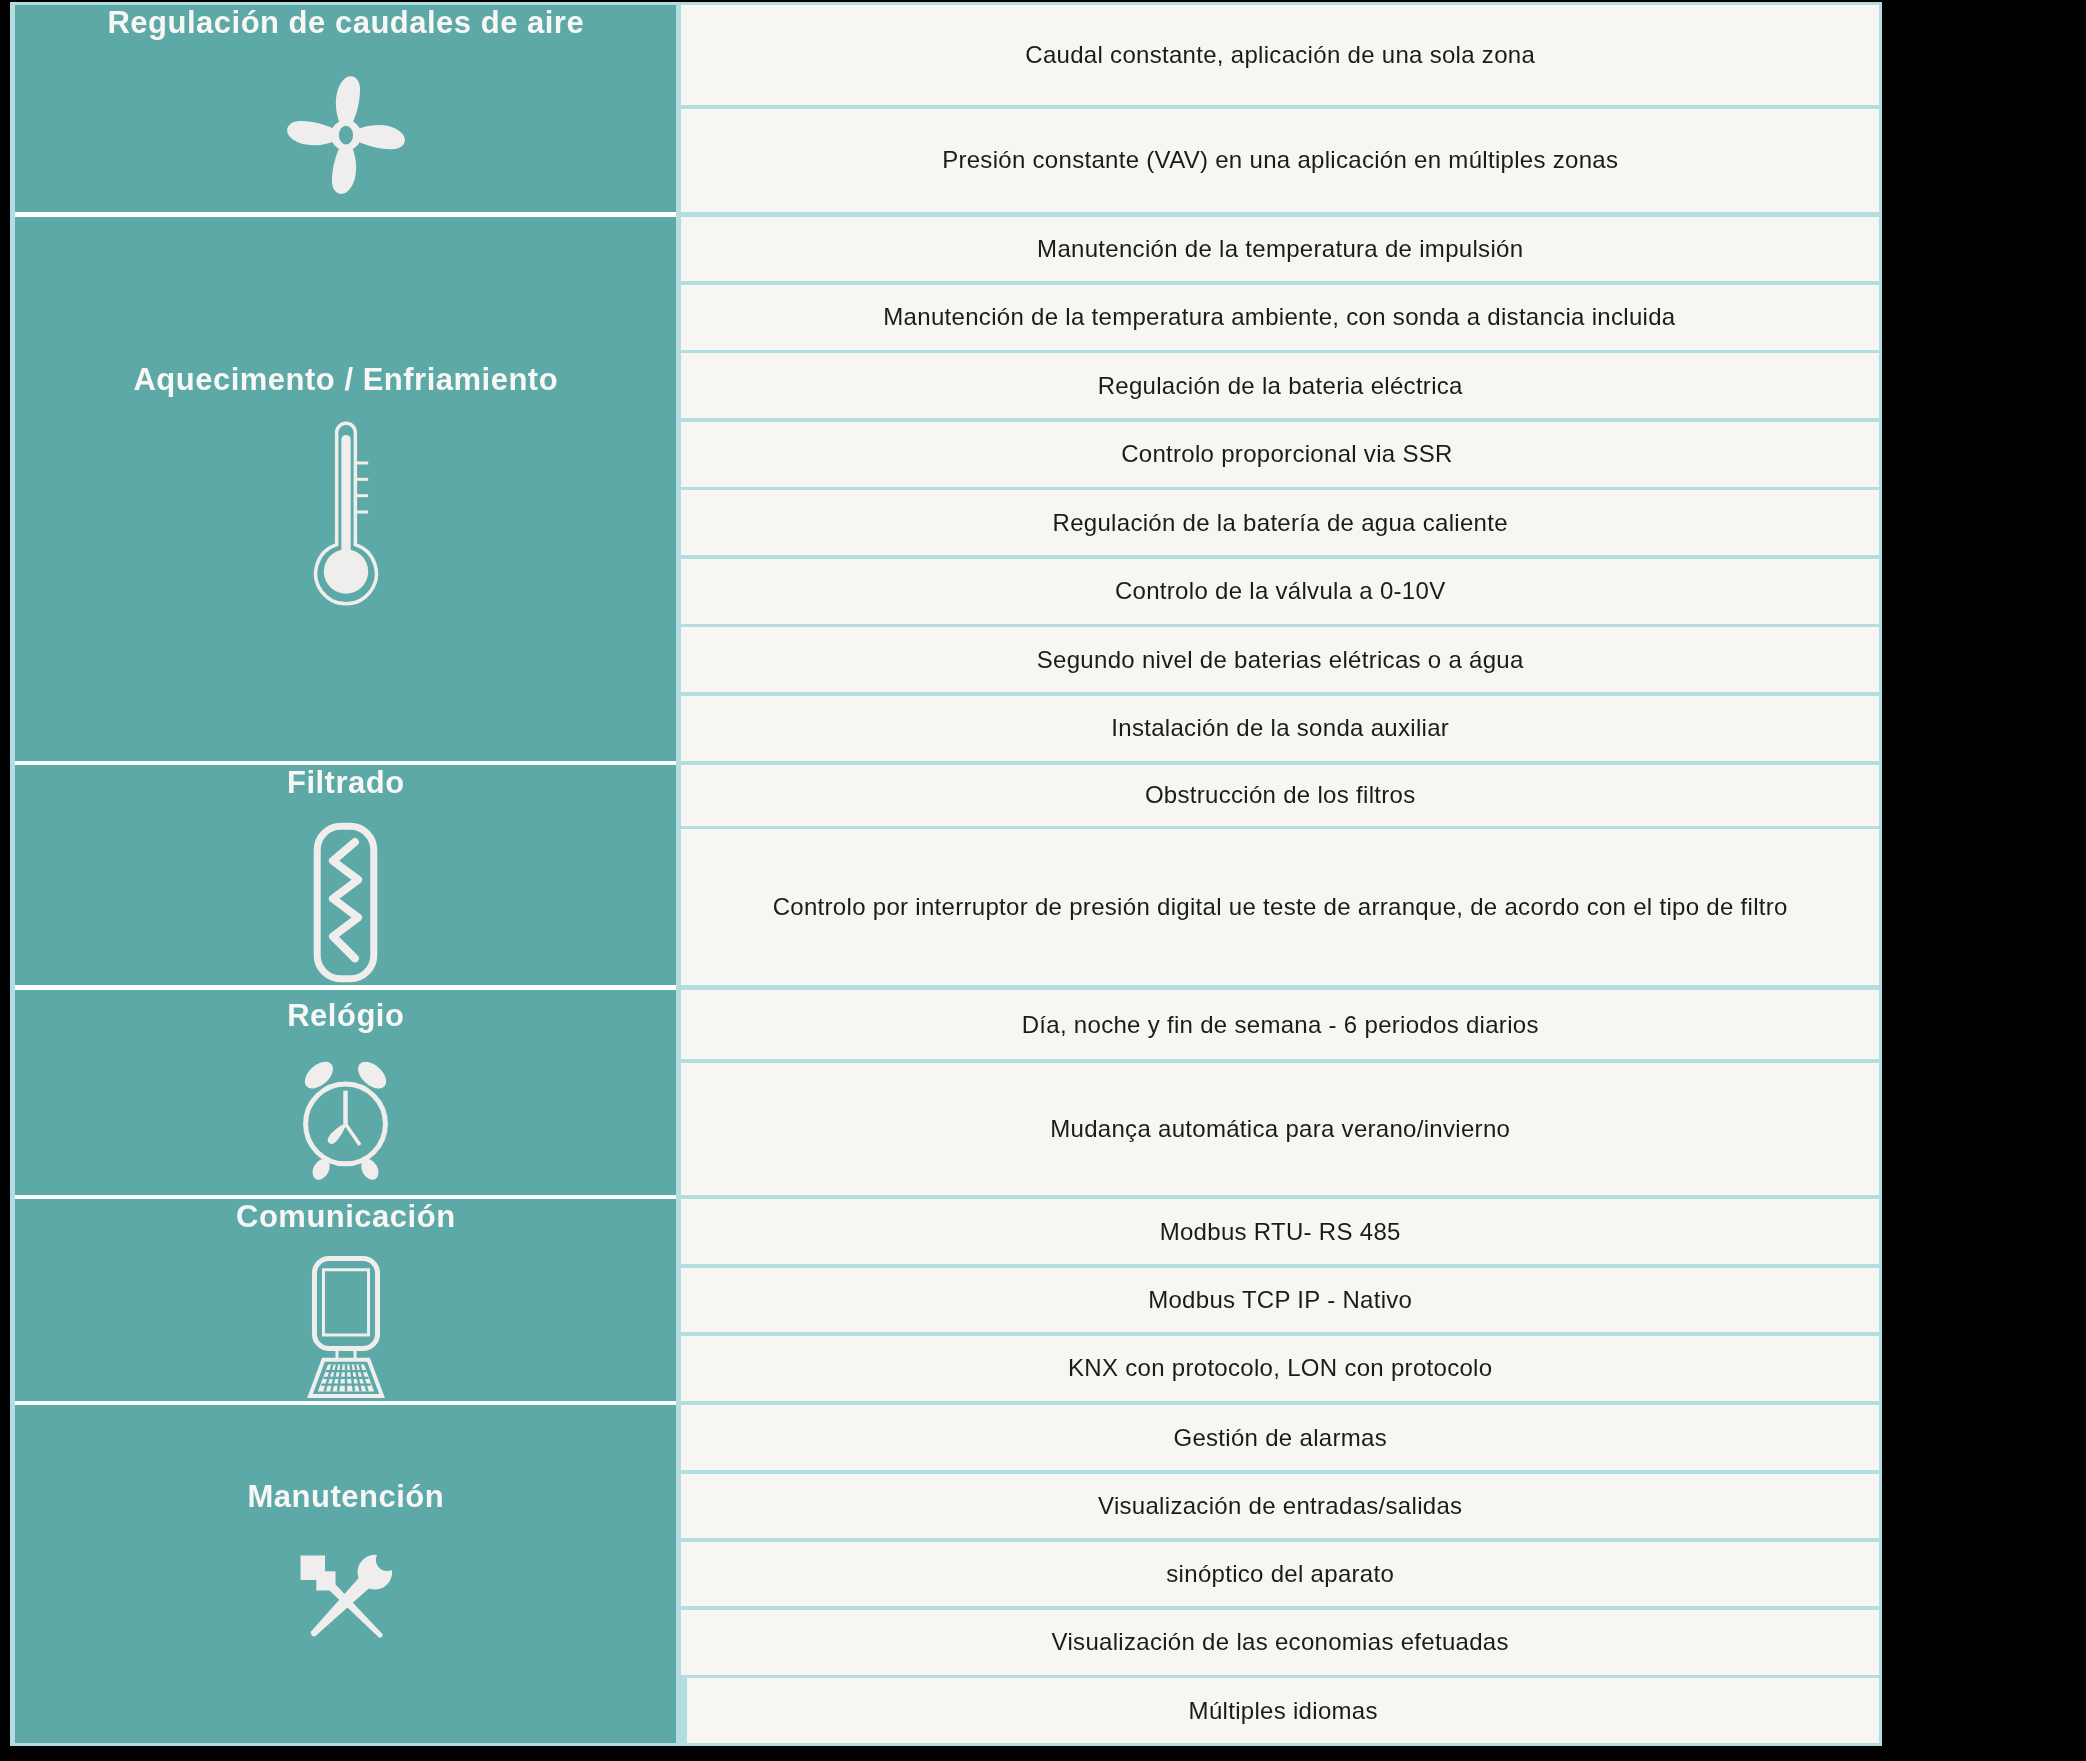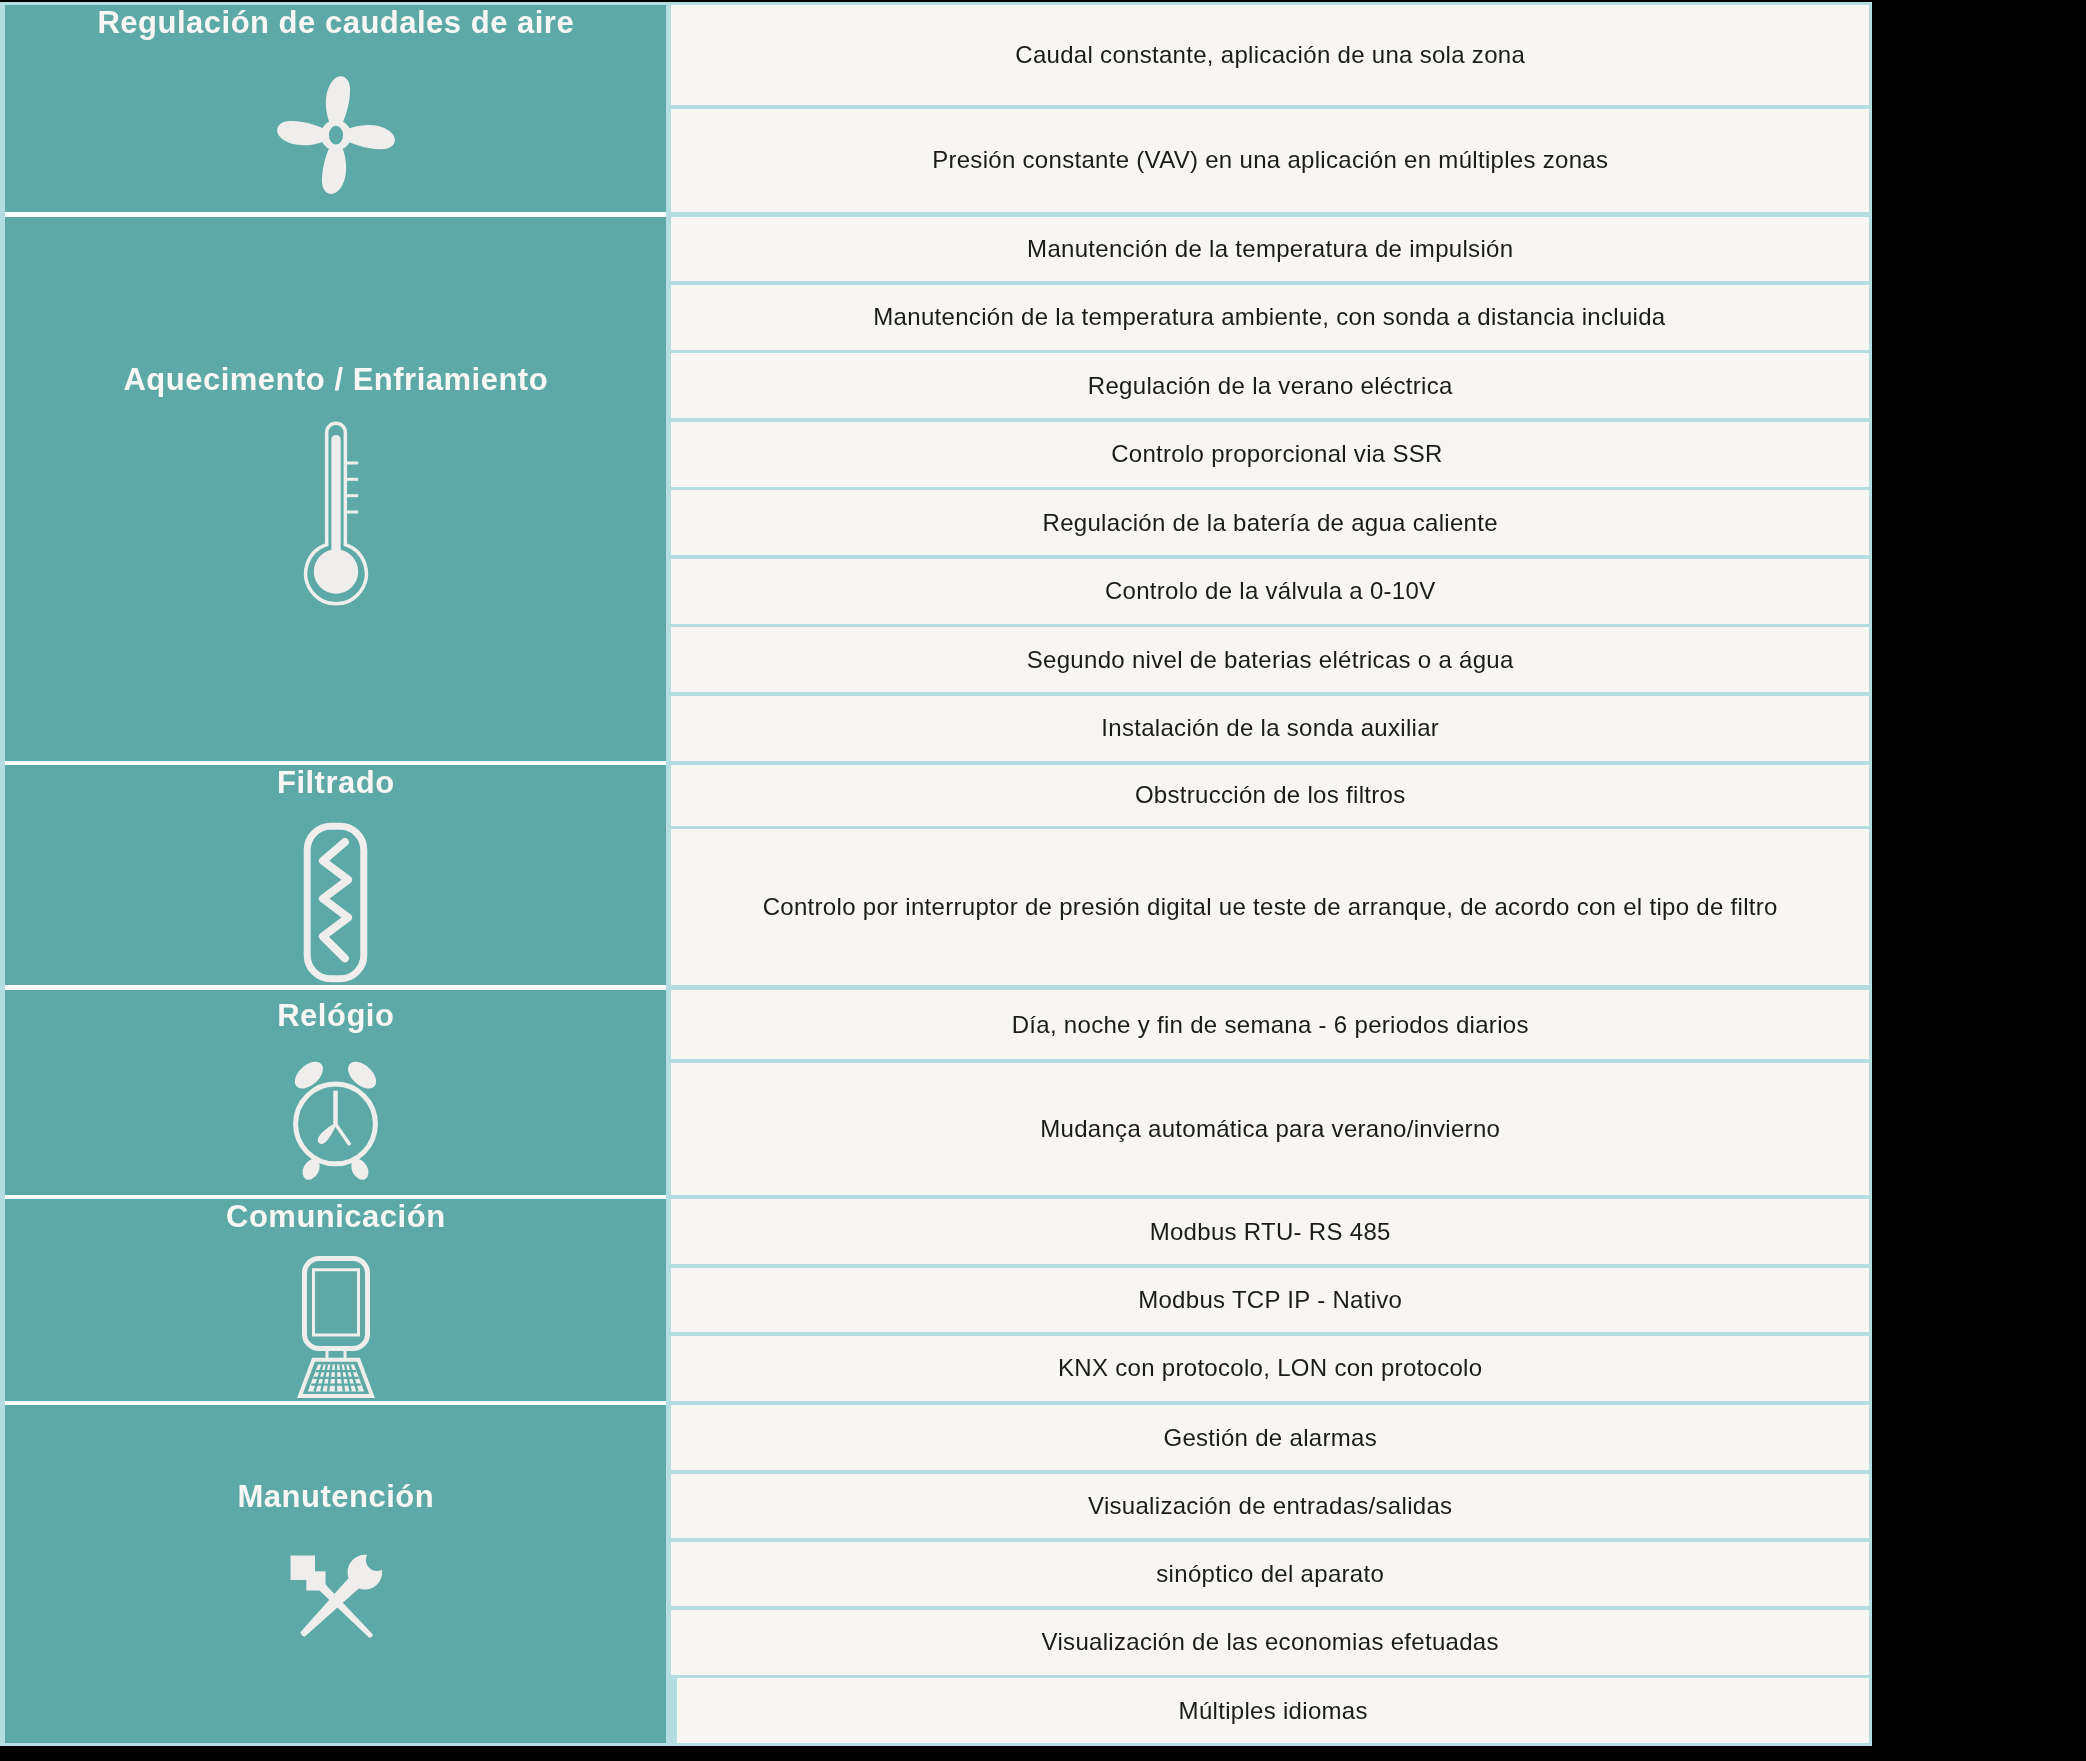--- a/index.html
+++ b/index.html
@@ -11,21 +11,21 @@
     --iconw:#EFEEEC;
   }
   *{box-sizing:border-box;}
   html,body{margin:0;padding:0;}
   body{
     width:2087px;height:1761px;position:relative;overflow:hidden;
     background:#000;
     font-family:"Liberation Sans", sans-serif;
   }
   .table{
-    position:absolute;left:0;top:2.1px;width:1872px;height:1744px;
+    position:absolute;left:10px;top:2.1px;width:1872px;height:1744px;
     background:var(--pale);
     padding:2.7px 2.7px 3.2px 5.3px;
   }
   .grid{display:flex;flex-direction:column;width:100%;height:100%;}
   .section{display:flex;min-height:0;flex-basis:0;}
   .sep{flex:0 0 4.8px;display:flex;}
   .sep-left{width:661px;background:var(--white);}
   .sep-mid{width:4.8px;background:var(--pale);}
   .sep-right{flex:1;background:var(--pale);}
   .cat{
@@ -96,21 +96,21 @@
             <line x1="38" y1="54" x2="49" y2="54"></line>
             <line x1="38" y1="68" x2="49" y2="68"></line>
             <line x1="38" y1="82" x2="49" y2="82"></line>
           </g>
         </svg>
       </div>
       <div class="vdiv"></div>
       <div class="rows">
         <div class="row" style="flex-grow:1;">Manutención de la temperatura de impulsión</div>
         <div class="row" style="flex-grow:1;padding-left:24px;">Manutención de la temperatura ambiente, con sonda a distancia incluida</div>
-        <div class="row" style="flex-grow:1;">Regulación de la verano eléctrica</div>
+        <div class="row" style="flex-grow:1;">Regulación de la bateria eléctrica</div>
         <div class="row" style="flex-grow:1;padding-left:39px;">Controlo proporcional via SSR</div>
         <div class="row" style="flex-grow:1;">Regulación de la batería de agua caliente</div>
         <div class="row" style="flex-grow:1;">Controlo de la válvula a 0-10V</div>
         <div class="row" style="flex-grow:1;">Segundo nivel de baterias elétricas o a água</div>
         <div class="row" style="flex-grow:1;">Instalación de la sonda auxiliar</div>
       </div>
     </div>
 
     <div class="sep">
       <div class="sep-left"></div>

